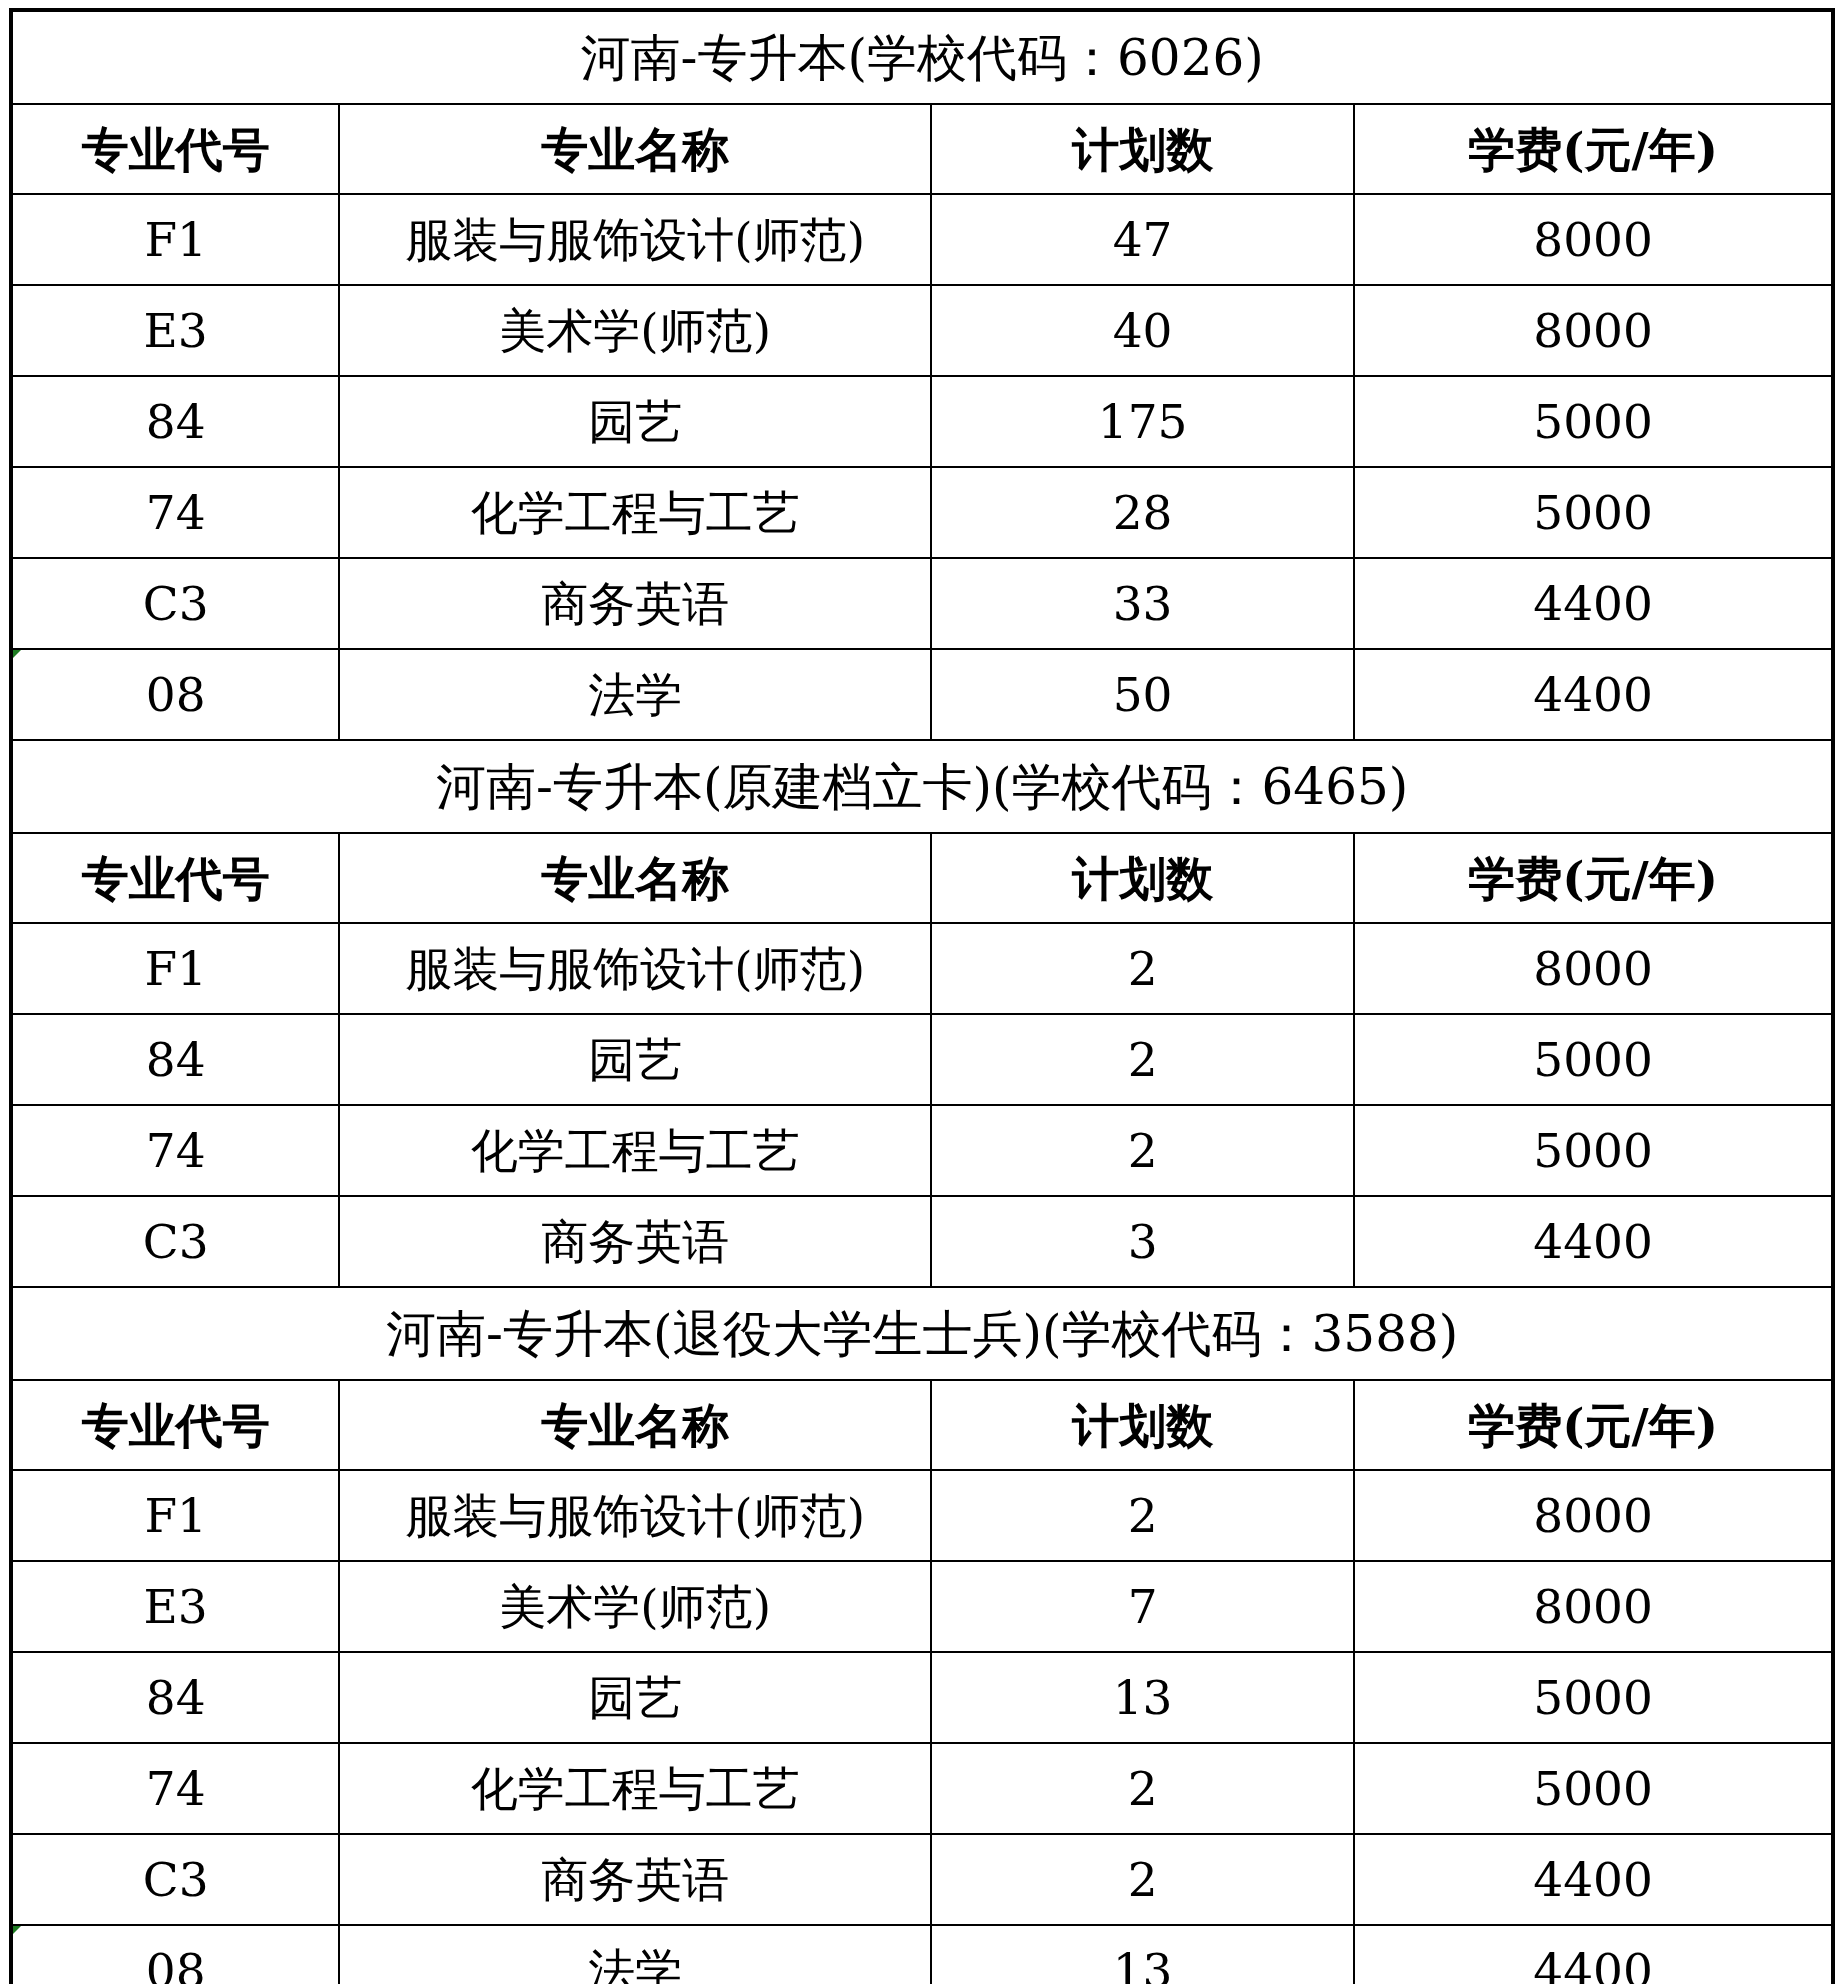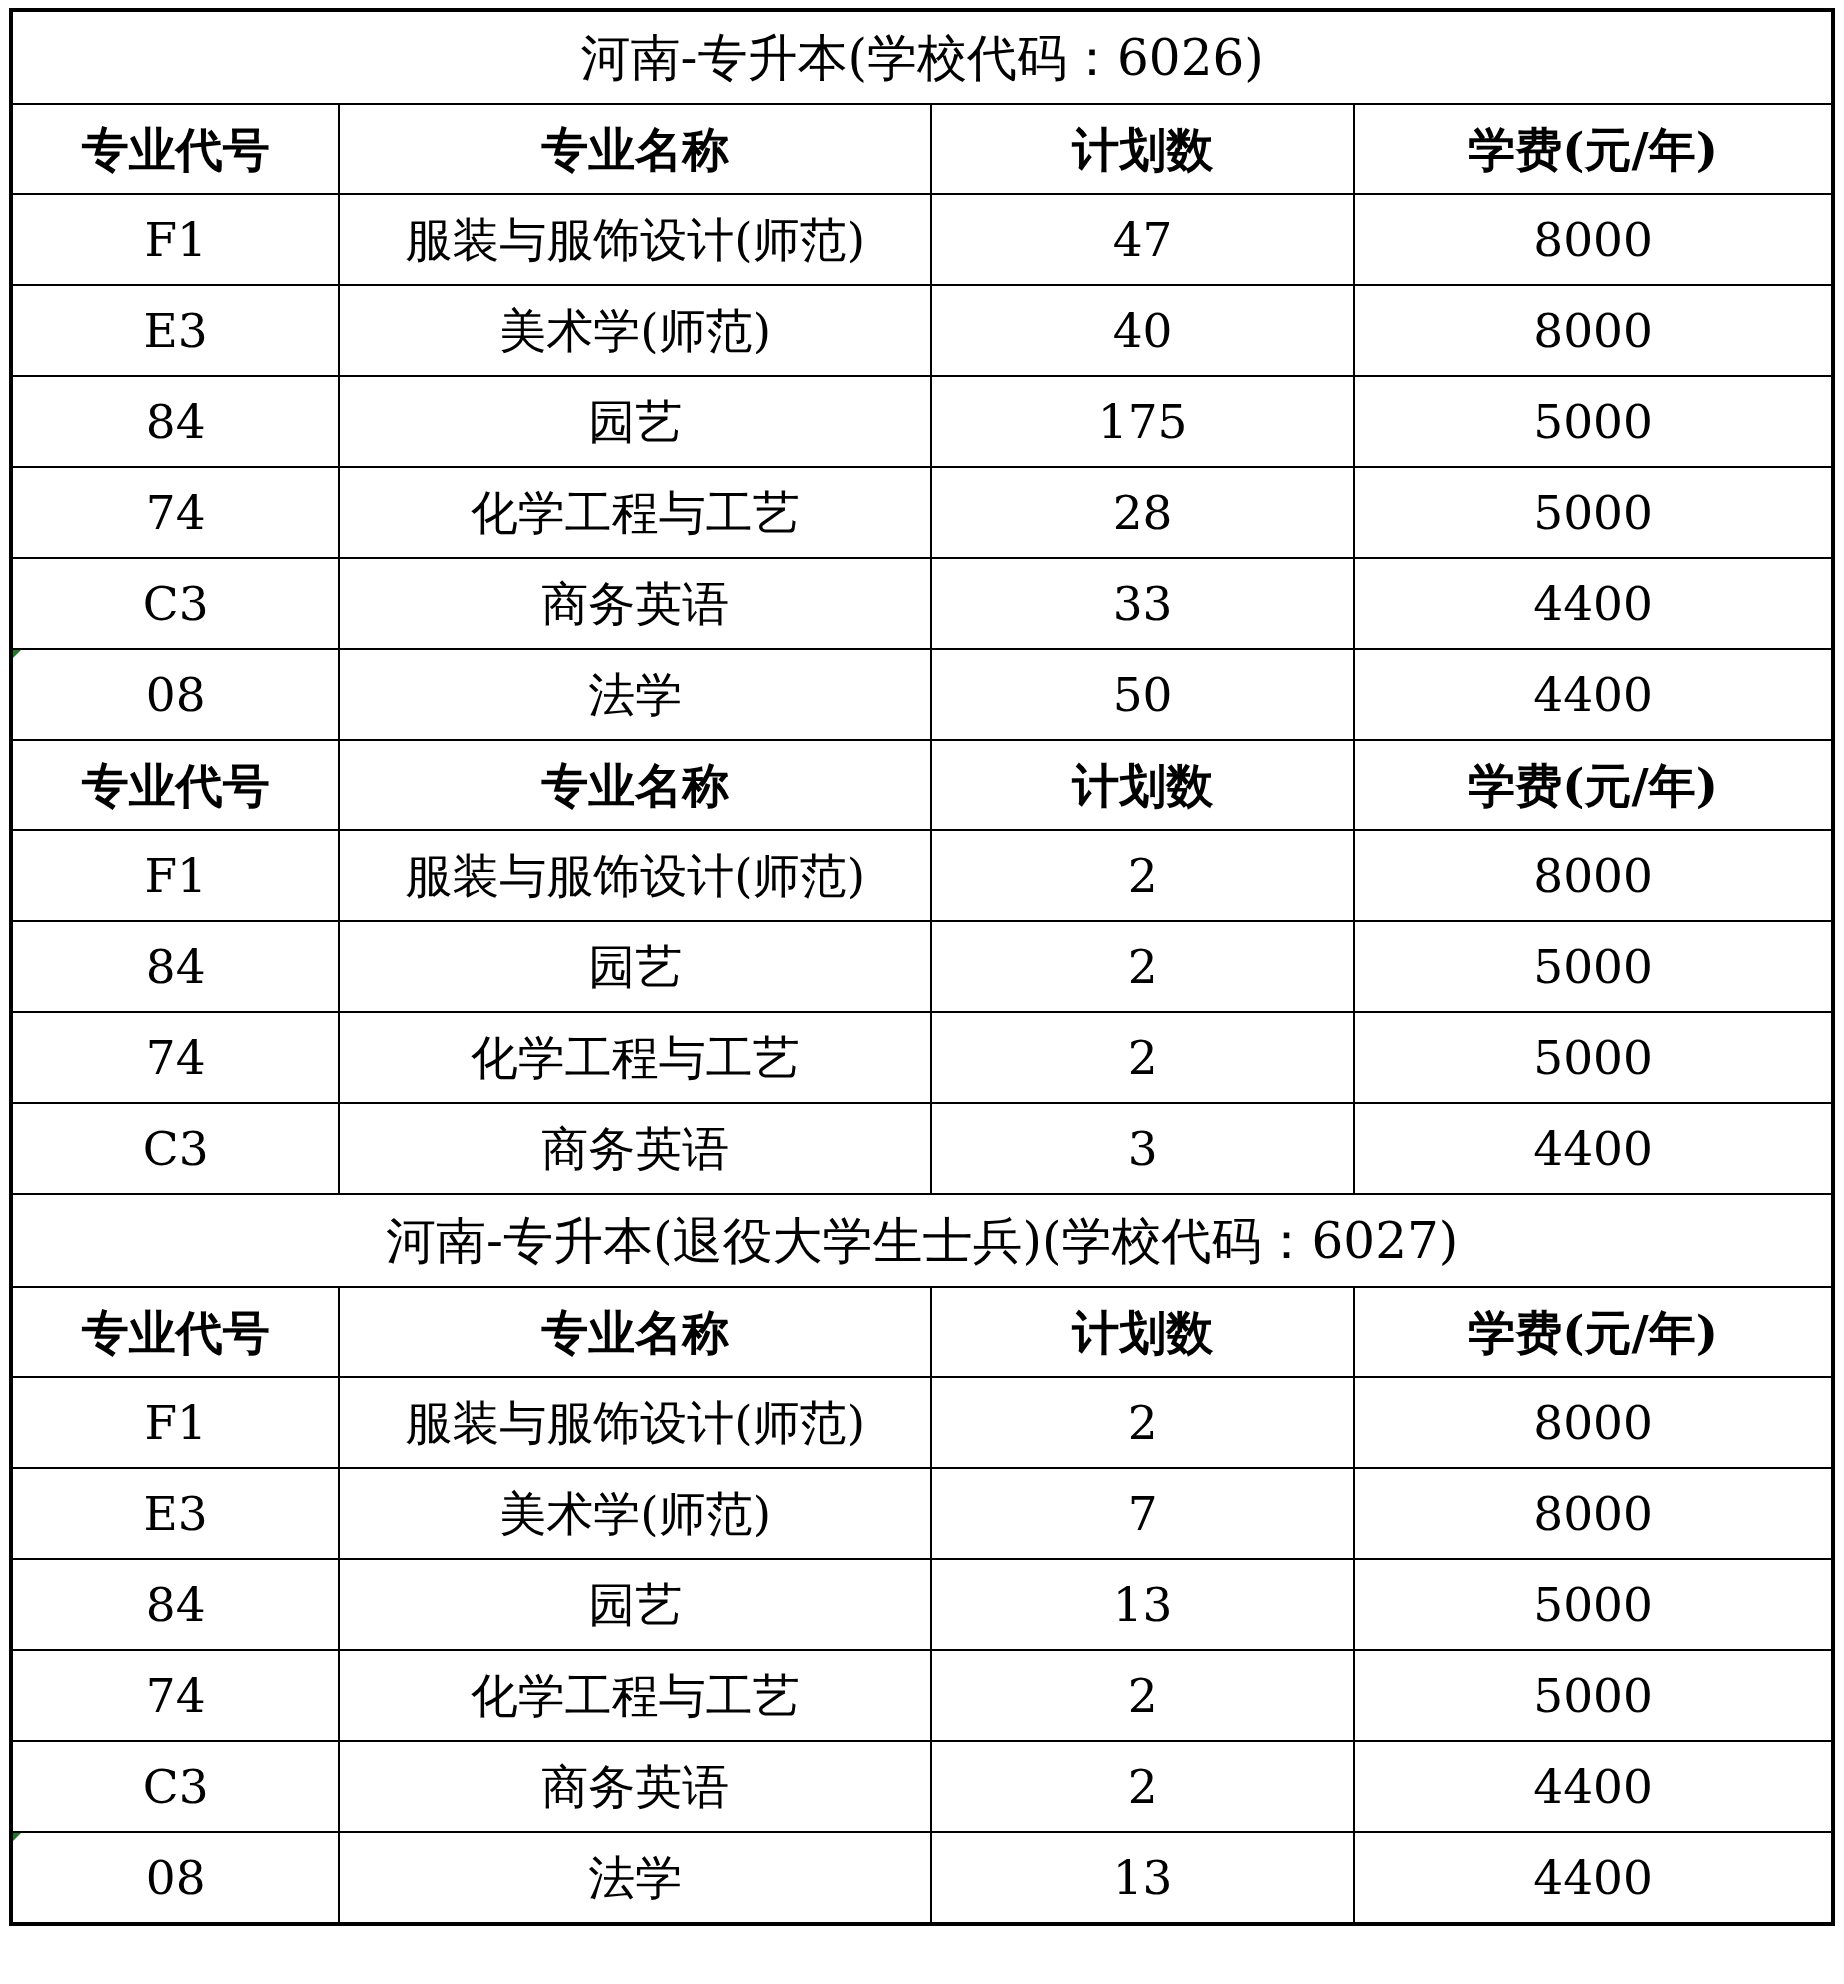--- a/index.html
+++ b/index.html
@@ -113,20 +113,23 @@
           <td>商务英语</td>
           <td>33</td>
           <td>4400</td>
         </tr>
         <tr class="data-row">
           <td><span class="corner-marker"></span>08</td>
           <td>法学</td>
           <td>50</td>
           <td>4400</td>
         </tr>
+        <tr class="title-row">
+          <td colspan="4">河南-专升本(原建档立卡)(学校代码：6465)</td>
+        </tr>
         <tr class="header-row">
           <td>专业代号</td>
           <td>专业名称</td>
           <td>计划数</td>
           <td>学费(元/年)</td>
         </tr>
         <tr class="data-row">
           <td>F1</td>
           <td>服装与服饰设计(师范)</td>
           <td>2</td>
@@ -144,21 +147,21 @@
           <td>2</td>
           <td>5000</td>
         </tr>
         <tr class="data-row">
           <td>C3</td>
           <td>商务英语</td>
           <td>3</td>
           <td>4400</td>
         </tr>
         <tr class="title-row">
-          <td colspan="4">河南-专升本(退役大学生士兵)(学校代码：6027)</td>
+          <td colspan="4">河南-专升本(退役大学生士兵)(学校代码：3588)</td>
         </tr>
         <tr class="header-row">
           <td>专业代号</td>
           <td>专业名称</td>
           <td>计划数</td>
           <td>学费(元/年)</td>
         </tr>
         <tr class="data-row">
           <td>F1</td>
           <td>服装与服饰设计(师范)</td>

